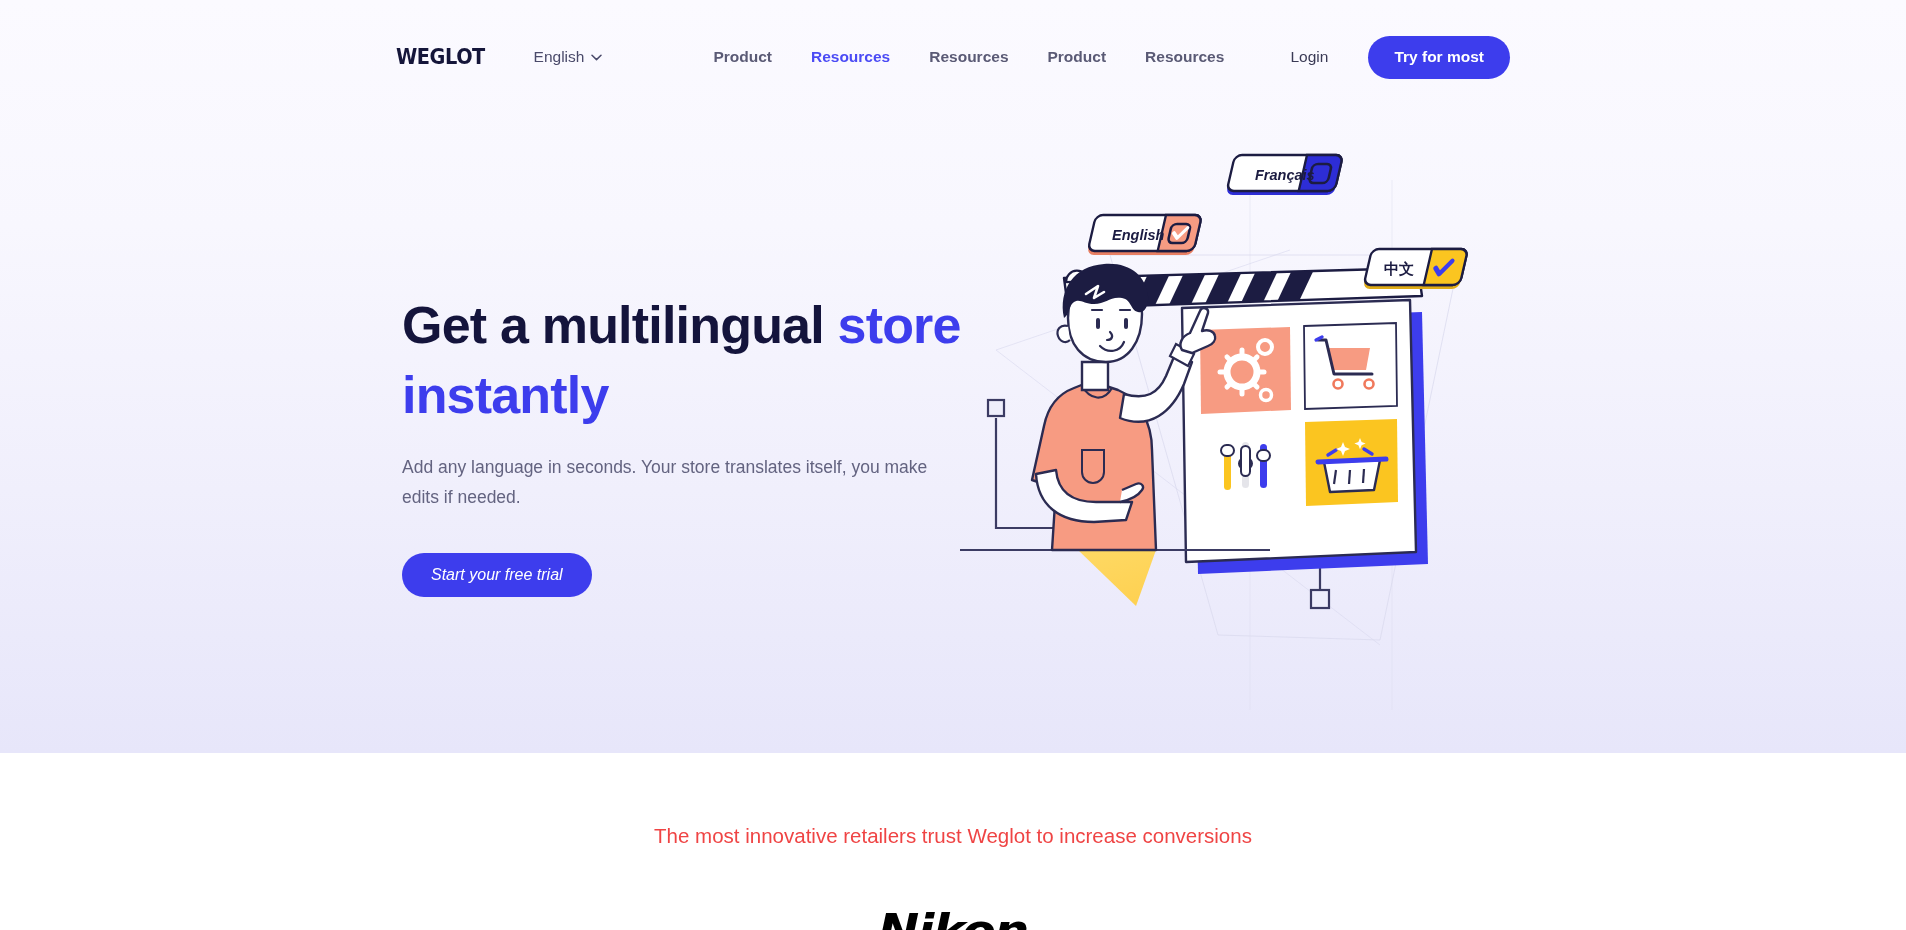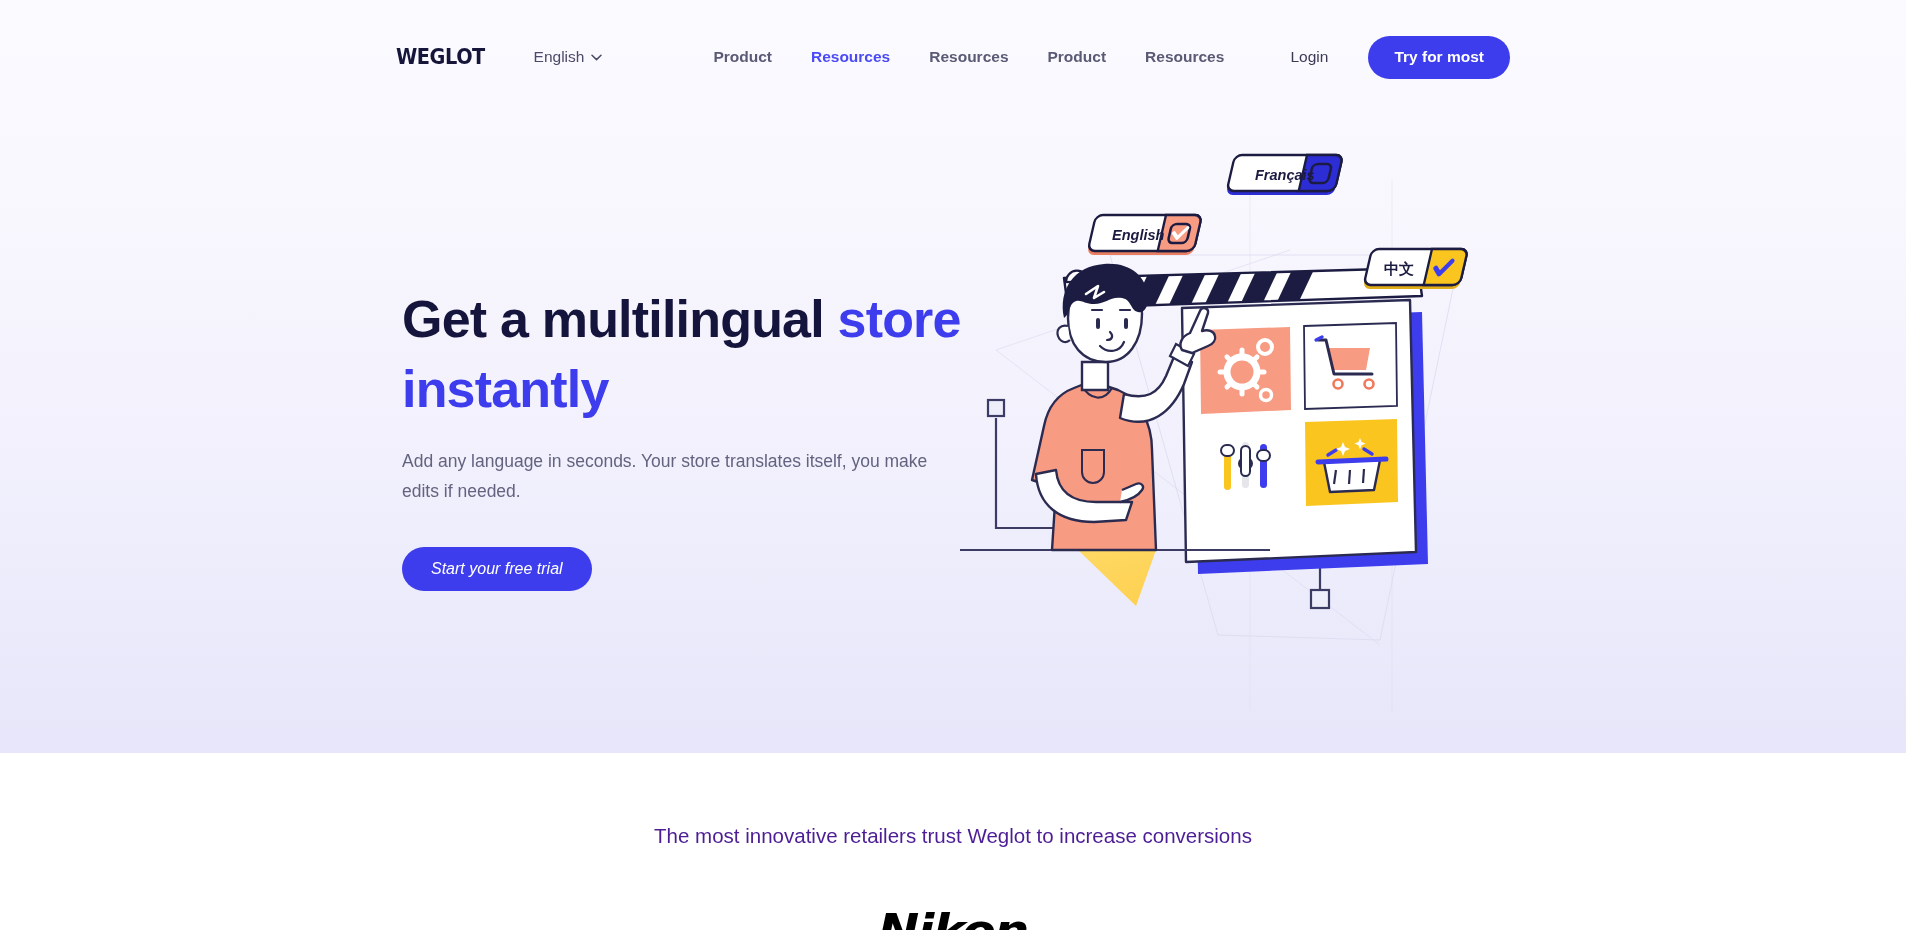--- a/index.html
+++ b/index.html
@@ -107,21 +107,21 @@
     padding: 0 26px;
     height: 43px;
     cursor: pointer;
     white-space: nowrap;
   }
 
   
   .hero-text {
     position: absolute;
     left: 402px;
-    top: 284px;
+    top: 290px;
     width: 560px;
     z-index: 20;
   }
   .hero-title {
     font-size: 52px;
     line-height: 70px;
     font-weight: 700;
     color: #14143c;
     letter-spacing: -0.8px;
   }
@@ -166,21 +166,21 @@
     width: 1906px;
     height: 177px;
     background: #ffffff;
   }
   .trust-head {
     position: absolute;
     top: 71px;
     left: 0; right: 0;
     text-align: center;
     font-size: 20.5px;
-    color: #4c1d95;
+    color: #ef4444;
     font-weight: 400;
   }
   .logo-row {
     position: absolute;
     top: 152px;
     left: 0; right: 0;
     display: flex;
     justify-content: center;
     align-items: flex-start;
   }

